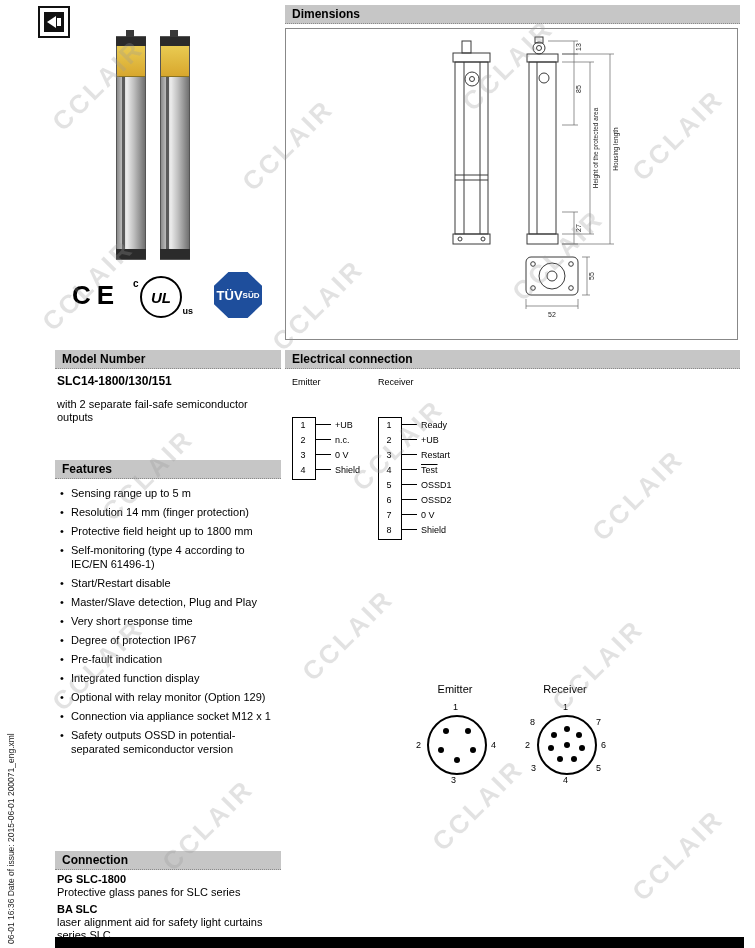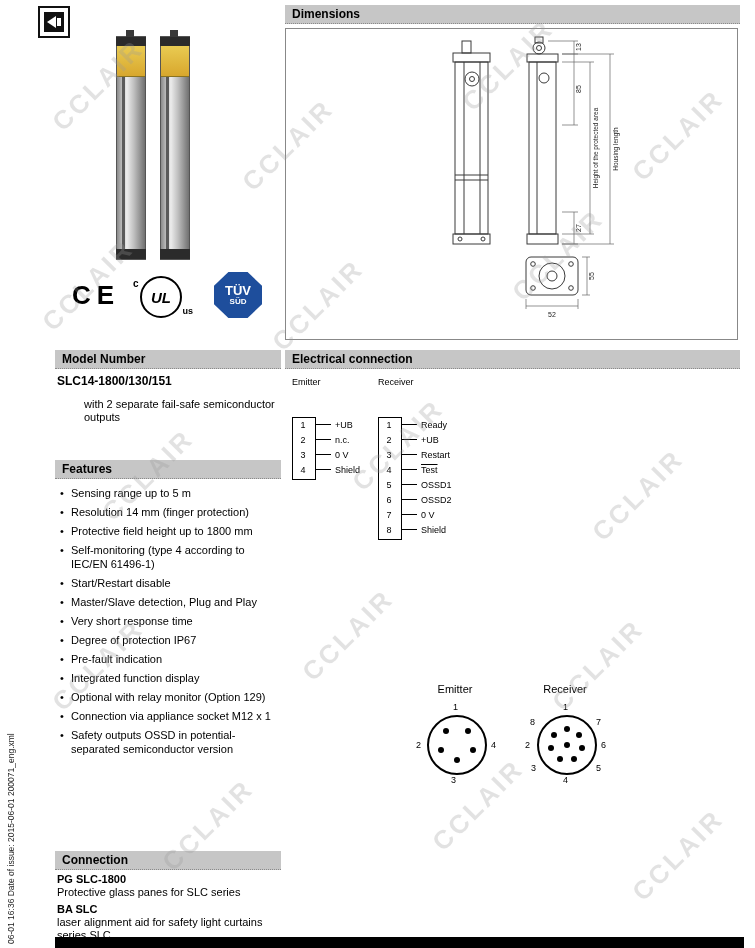--- a/index.html
+++ b/index.html
@@ -45,26 +45,26 @@
   .lc-stripe{position:absolute;top:40px;bottom:10px;left:5px;width:3px;background:#5a5a5a;}
   
   .ce{position:absolute;left:72px;top:280px;font-size:26px;font-weight:bold;letter-spacing:6px;}
   .ul{position:absolute;left:140px;top:276px;width:38px;height:38px;border:2px solid #000;
     border-radius:50%;display:flex;align-items:center;justify-content:center;
     font-weight:bold;font-size:15px;font-style:italic;}
   .ul .ul-c{position:absolute;left:-9px;top:0px;font-size:10px;font-style:normal;}
   .ul .ul-us{position:absolute;right:-13px;bottom:0px;font-size:9px;font-style:normal;}
   .tuv{position:absolute;left:214px;top:272px;width:48px;height:46px;background:#1e4e9c;
     clip-path:polygon(30% 0,70% 0,100% 30%,100% 70%,70% 100%,30% 100%,0 70%,0 30%);
-    display:flex;flex-direction:column;align-items:center;justify-content:center;color:#fff;}
+    display:flex;flex-direction:row;align-items:center;justify-content:center;color:#fff;}
   .tuv .t1{font-size:13px;font-weight:bold;line-height:13px;}
   .tuv .t2{font-size:8px;font-weight:bold;line-height:9px;}
   
   .model-number{position:absolute;left:57px;top:374px;font-size:12px;font-weight:bold;}
-  .model-desc{position:absolute;left:57px;top:398px;width:215px;font-size:11px;line-height:13px;margin-left:27px;}
+  .model-desc{position:absolute;left:57px;top:398px;width:215px;font-size:11px;line-height:13px;}
   .features{position:absolute;left:55px;top:484px;width:222px;margin:2px;padding:0;list-style:none;}
   .features li{
     position:relative;font-size:11px;line-height:14px;margin-bottom:5px;padding-left:14px;
   }
   .features li::before{content:"\2022";position:absolute;left:3px;top:0;}
   .acc-name{position:absolute;left:57px;font-size:11px;font-weight:bold;}
   .acc-desc{position:absolute;left:57px;width:218px;font-size:11px;line-height:13px;}
   
   .right{position:absolute;left:285px;top:5px;width:455px;height:940px;}
   .rbar{position:absolute;left:0;width:448px;height:12px;background:#c6c6c6;

